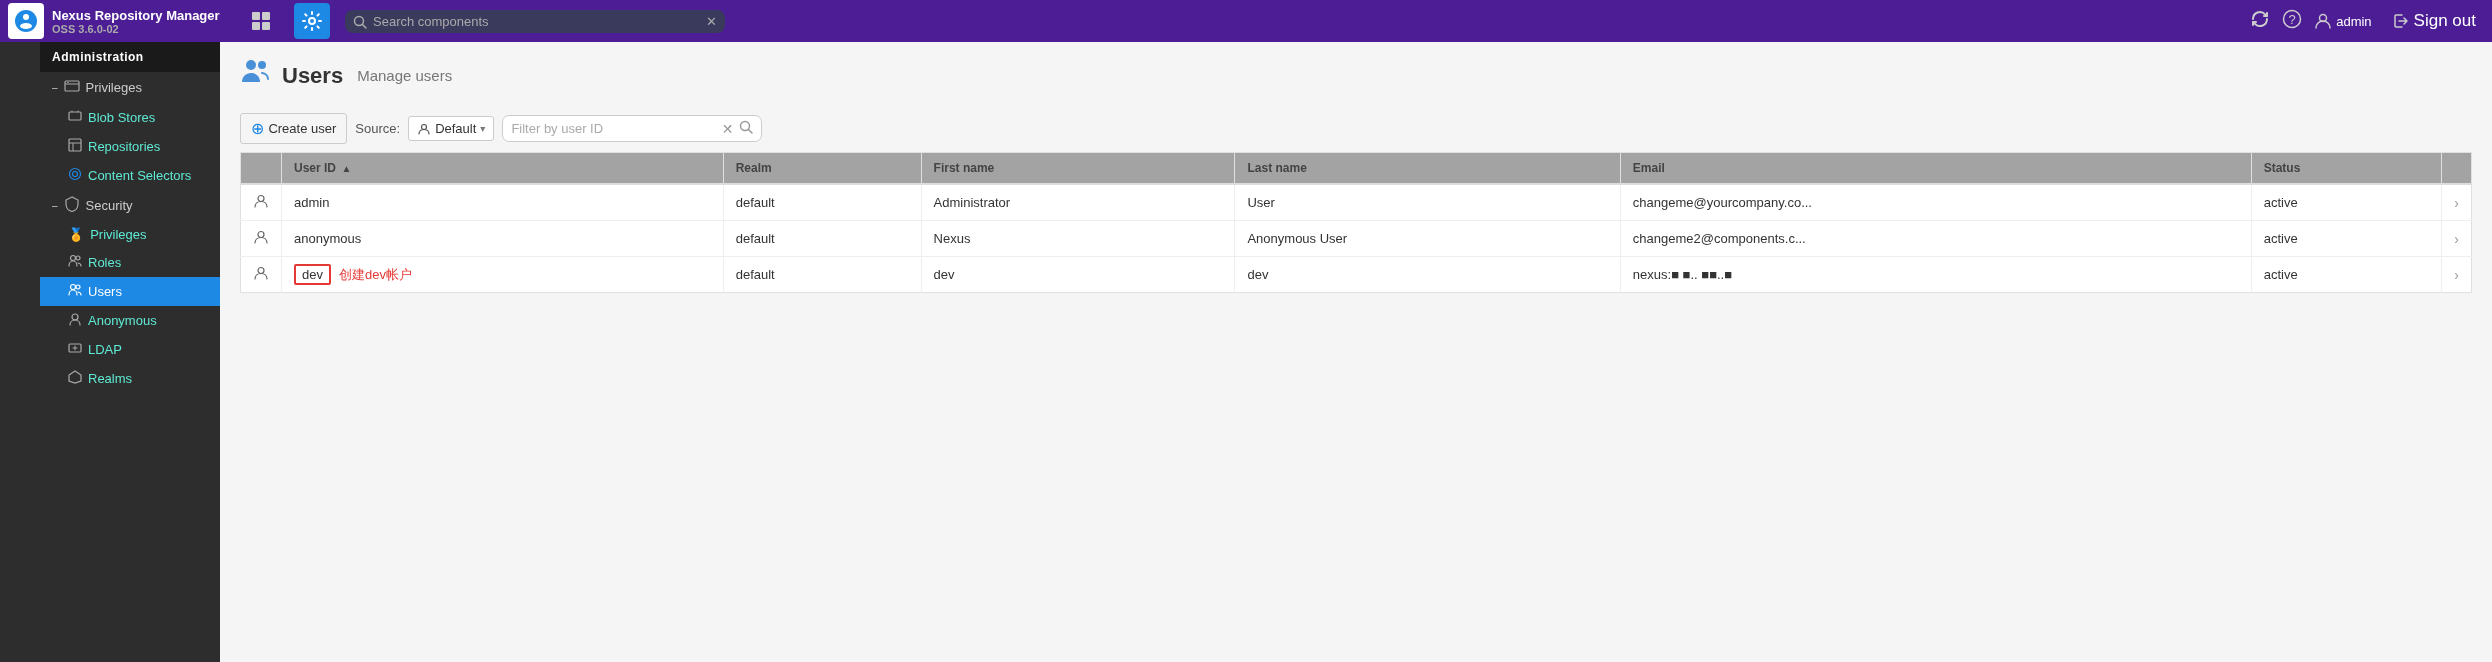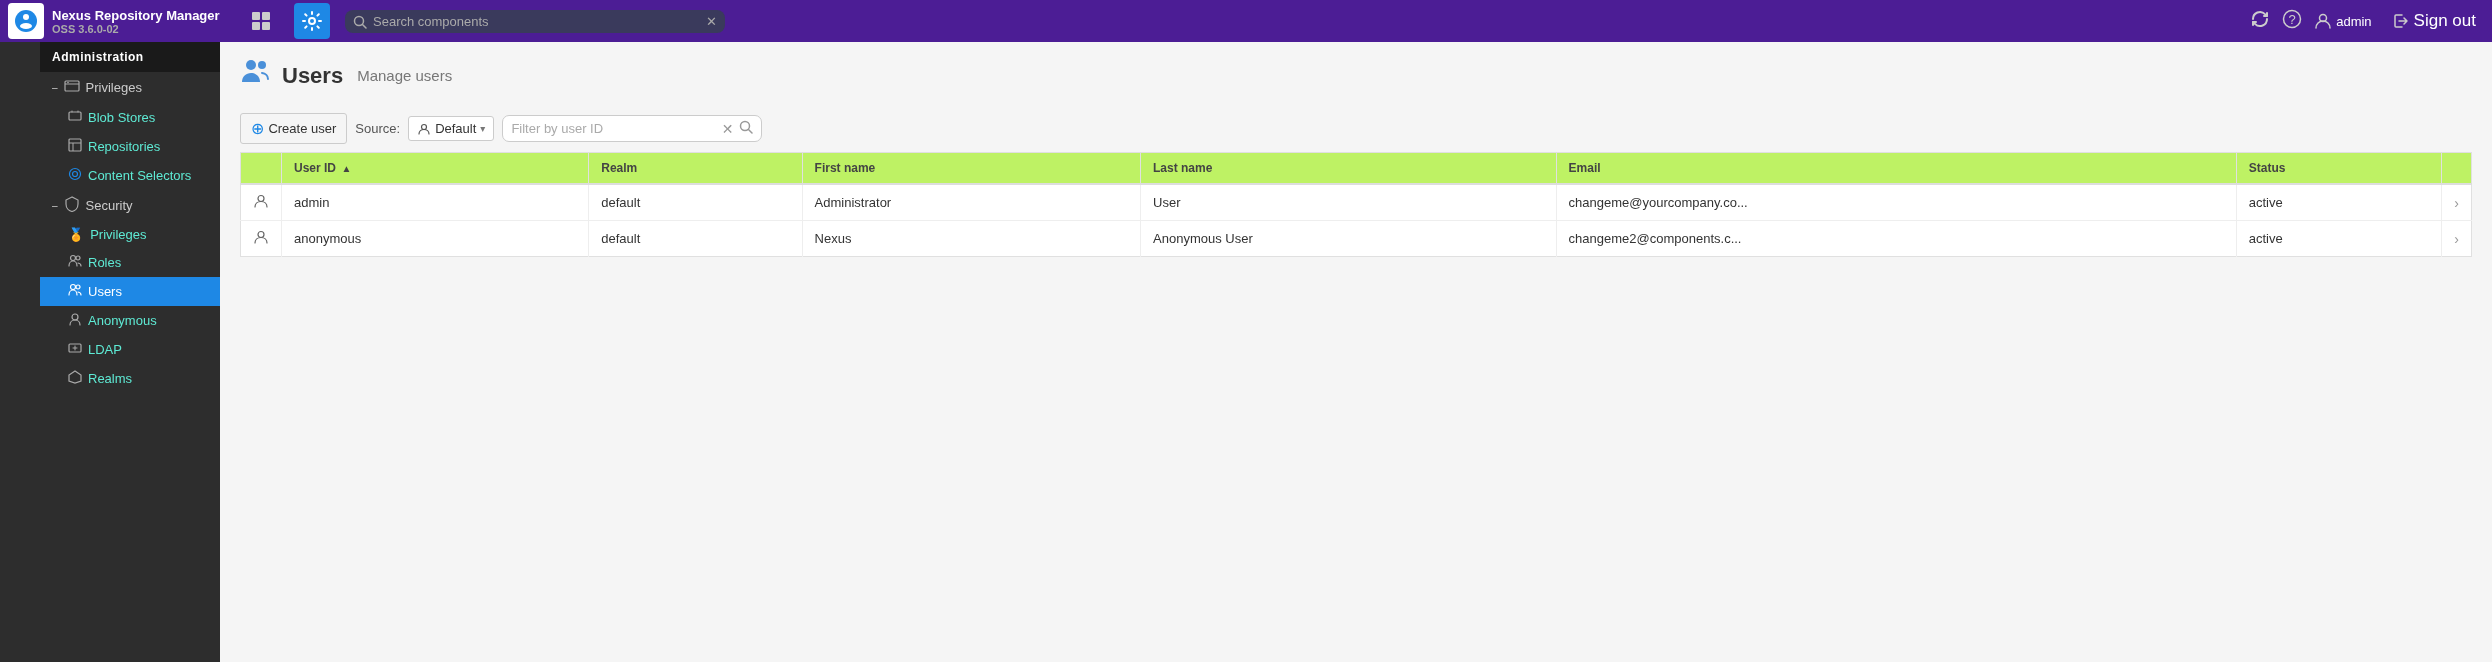--- a/index.html
+++ b/index.html
@@ -183,21 +183,21 @@
       padding: 0 20px;
       background: #f5f5f5;
     }
     table {
       width: 100%;
       border-collapse: collapse;
       background: #fff;
       border: 1px solid #e0e0e0;
     }
     thead tr {
-      background: #bef264;
+      background: #a3a3a3;
     }
     th {
       text-align: left;
       padding: 8px 12px;
       font-size: 12px;
       font-weight: bold;
       color: #444;
       border-bottom: 2px solid #ddd;
       border-right: 1px solid #e0e0e0;
       white-space: nowrap;
@@ -492,17 +492,30 @@
                   <path d="M2 14c0-3.3 2.7-5.5 6-5.5s6 2.2 6 5.5" stroke="#666" stroke-width="1.2" stroke-linecap="round"></path>
                 </svg></td>
               <td>anonymous</td>
               <td>default</td>
               <td>Nexus</td>
               <td>Anonymous User</td>
               <td>changeme2@components.c...</td>
               <td>active</td>
               <td><span style="color:#999;font-size:14px;">›</span></td>
             </tr>
+            <tr>
+              <td><svg width="16" height="16" viewBox="0 0 16 16" fill="none">
+                  <circle cx="8" cy="5.5" r="3" stroke="#666" stroke-width="1.2"></circle>
+                  <path d="M2 14c0-3.3 2.7-5.5 6-5.5s6 2.2 6 5.5" stroke="#666" stroke-width="1.2" stroke-linecap="round"></path>
+                </svg></td>
+              <td><span class="dev-box">dev</span><span class="annotation">创建dev帐户</span></td>
+              <td>default</td>
+              <td>dev</td>
+              <td>dev</td>
+              <td>nexus:■ ■.. ■■..■</td>
+              <td>active</td>
+              <td><span style="color:#999;font-size:14px;">›</span></td>
+            </tr>
           </tbody>
       </table>
     </div>
   </div>
 </div>
 
 </body></html>

